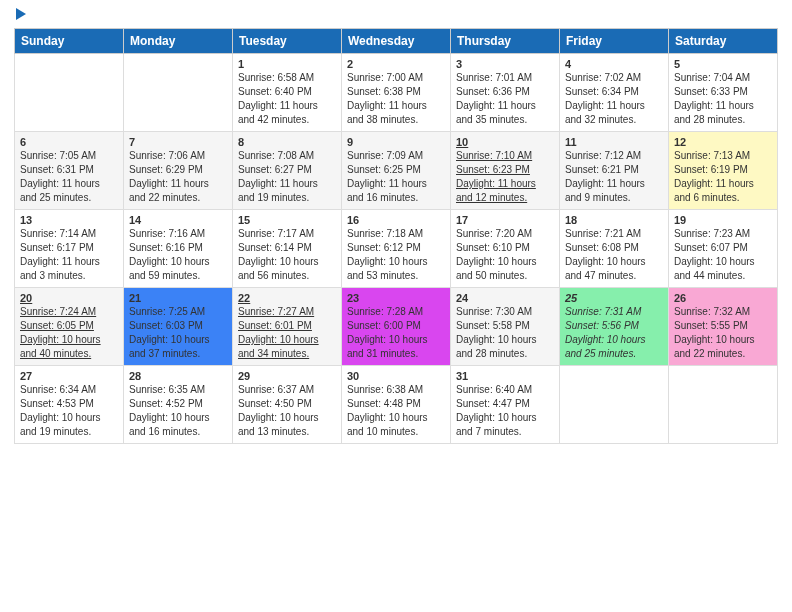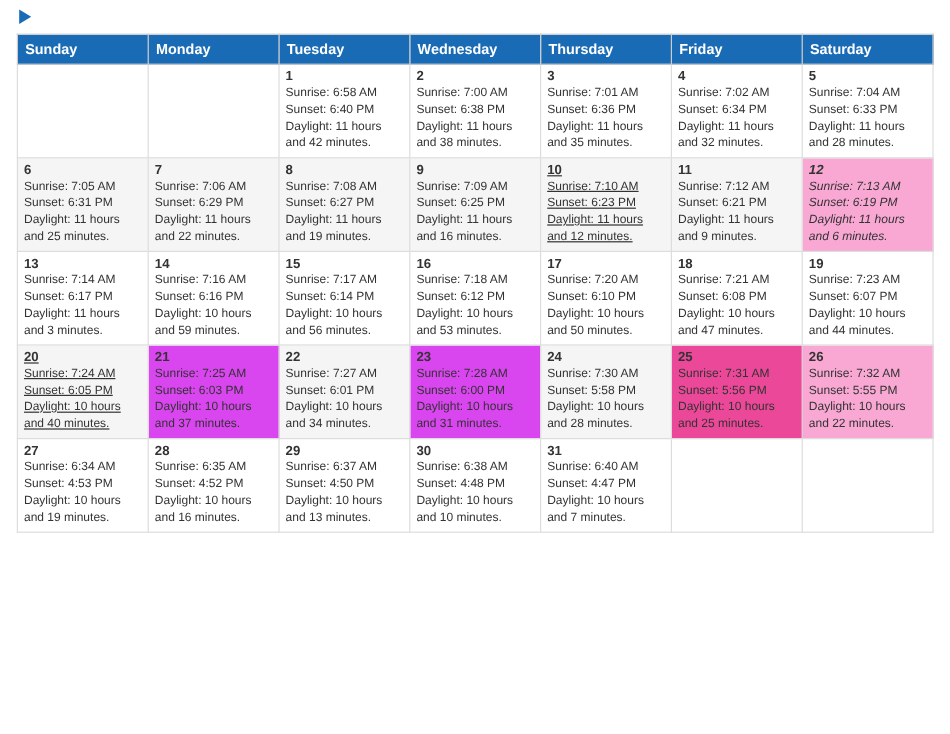--- a/index.html
+++ b/index.html
@@ -178,21 +178,21 @@
             <div class="day-info">Sunrise: 7:09 AM<br>Sunset: 6:25 PM<br>Daylight: 11 hours and 16 minutes.</div>
           </td>
           <td style="background: rgb(245, 245, 245); text-decoration: underline;">
             <span class="day-number">10</span>
             <div class="day-info">Sunrise: 7:10 AM<br>Sunset: 6:23 PM<br>Daylight: 11 hours and 12 minutes.</div>
           </td>
           <td style="background: rgb(245, 245, 245);">
             <span class="day-number">11</span>
             <div class="day-info">Sunrise: 7:12 AM<br>Sunset: 6:21 PM<br>Daylight: 11 hours and 9 minutes.</div>
           </td>
-          <td style="background: #f9a8d4; font-style: italic;">
+          <td style="background: #fef9c3;">
             <span class="day-number">12</span>
             <div class="day-info">Sunrise: 7:13 AM<br>Sunset: 6:19 PM<br>Daylight: 11 hours and 6 minutes.</div>
           </td>
         </tr>
         <tr>
           <td>
             <span class="day-number">13</span>
             <div class="day-info">Sunrise: 7:14 AM<br>Sunset: 6:17 PM<br>Daylight: 11 hours and 3 minutes.</div>
           </td>
           <td>
@@ -218,37 +218,37 @@
           <td>
             <span class="day-number">19</span>
             <div class="day-info">Sunrise: 7:23 AM<br>Sunset: 6:07 PM<br>Daylight: 10 hours and 44 minutes.</div>
           </td>
         </tr>
         <tr>
           <td style="background: rgb(245, 245, 245); text-decoration: underline;">
             <span class="day-number">20</span>
             <div class="day-info">Sunrise: 7:24 AM<br>Sunset: 6:05 PM<br>Daylight: 10 hours and 40 minutes.</div>
           </td>
-          <td style="background: #d946ef; margin-left: 14px;">
+          <td style="background: #3b82f6; margin-left: 14px;">
             <span class="day-number">21</span>
             <div class="day-info">Sunrise: 7:25 AM<br>Sunset: 6:03 PM<br>Daylight: 10 hours and 37 minutes.</div>
           </td>
-          <td style="background: rgb(245, 245, 245);">
+          <td style="background: rgb(245, 245, 245); text-decoration: underline;">
             <span class="day-number">22</span>
             <div class="day-info">Sunrise: 7:27 AM<br>Sunset: 6:01 PM<br>Daylight: 10 hours and 34 minutes.</div>
           </td>
           <td style="background: #d946ef;">
             <span class="day-number">23</span>
             <div class="day-info">Sunrise: 7:28 AM<br>Sunset: 6:00 PM<br>Daylight: 10 hours and 31 minutes.</div>
           </td>
           <td style="background: rgb(245, 245, 245);">
             <span class="day-number">24</span>
             <div class="day-info">Sunrise: 7:30 AM<br>Sunset: 5:58 PM<br>Daylight: 10 hours and 28 minutes.</div>
           </td>
-          <td style="background: #ec4899;">
+          <td style="background: #86efac; font-style: italic;">
             <span class="day-number">25</span>
             <div class="day-info">Sunrise: 7:31 AM<br>Sunset: 5:56 PM<br>Daylight: 10 hours and 25 minutes.</div>
           </td>
           <td style="background: #f9a8d4;">
             <span class="day-number">26</span>
             <div class="day-info">Sunrise: 7:32 AM<br>Sunset: 5:55 PM<br>Daylight: 10 hours and 22 minutes.</div>
           </td>
         </tr>
         <tr>
           <td>

